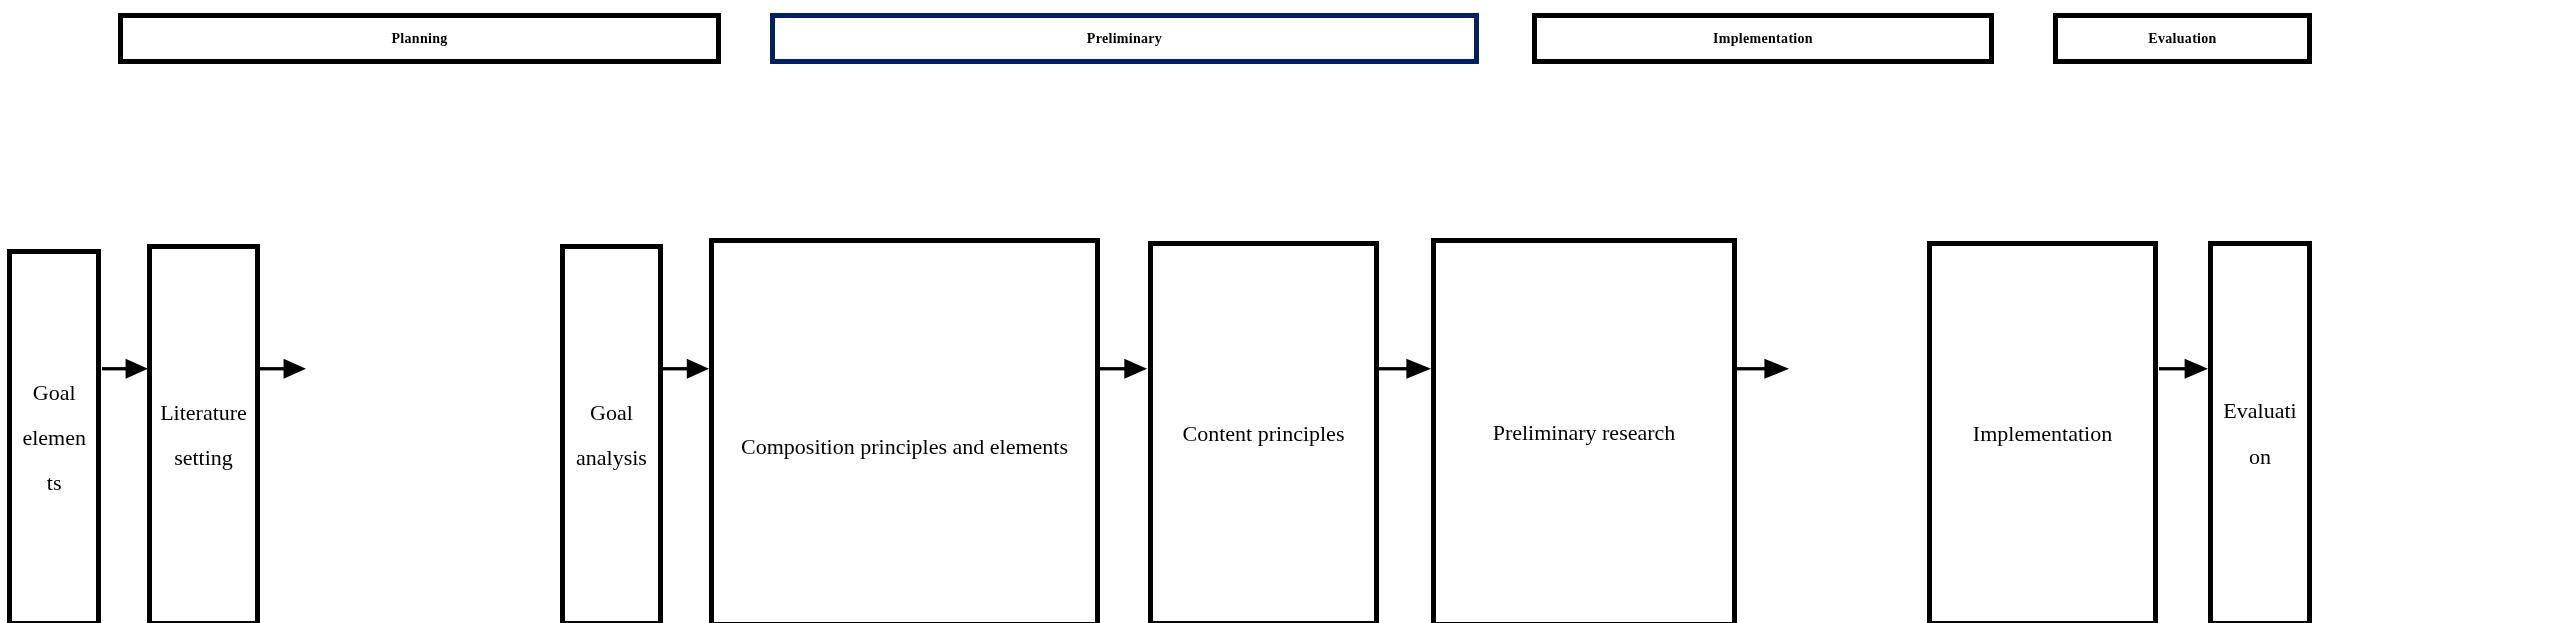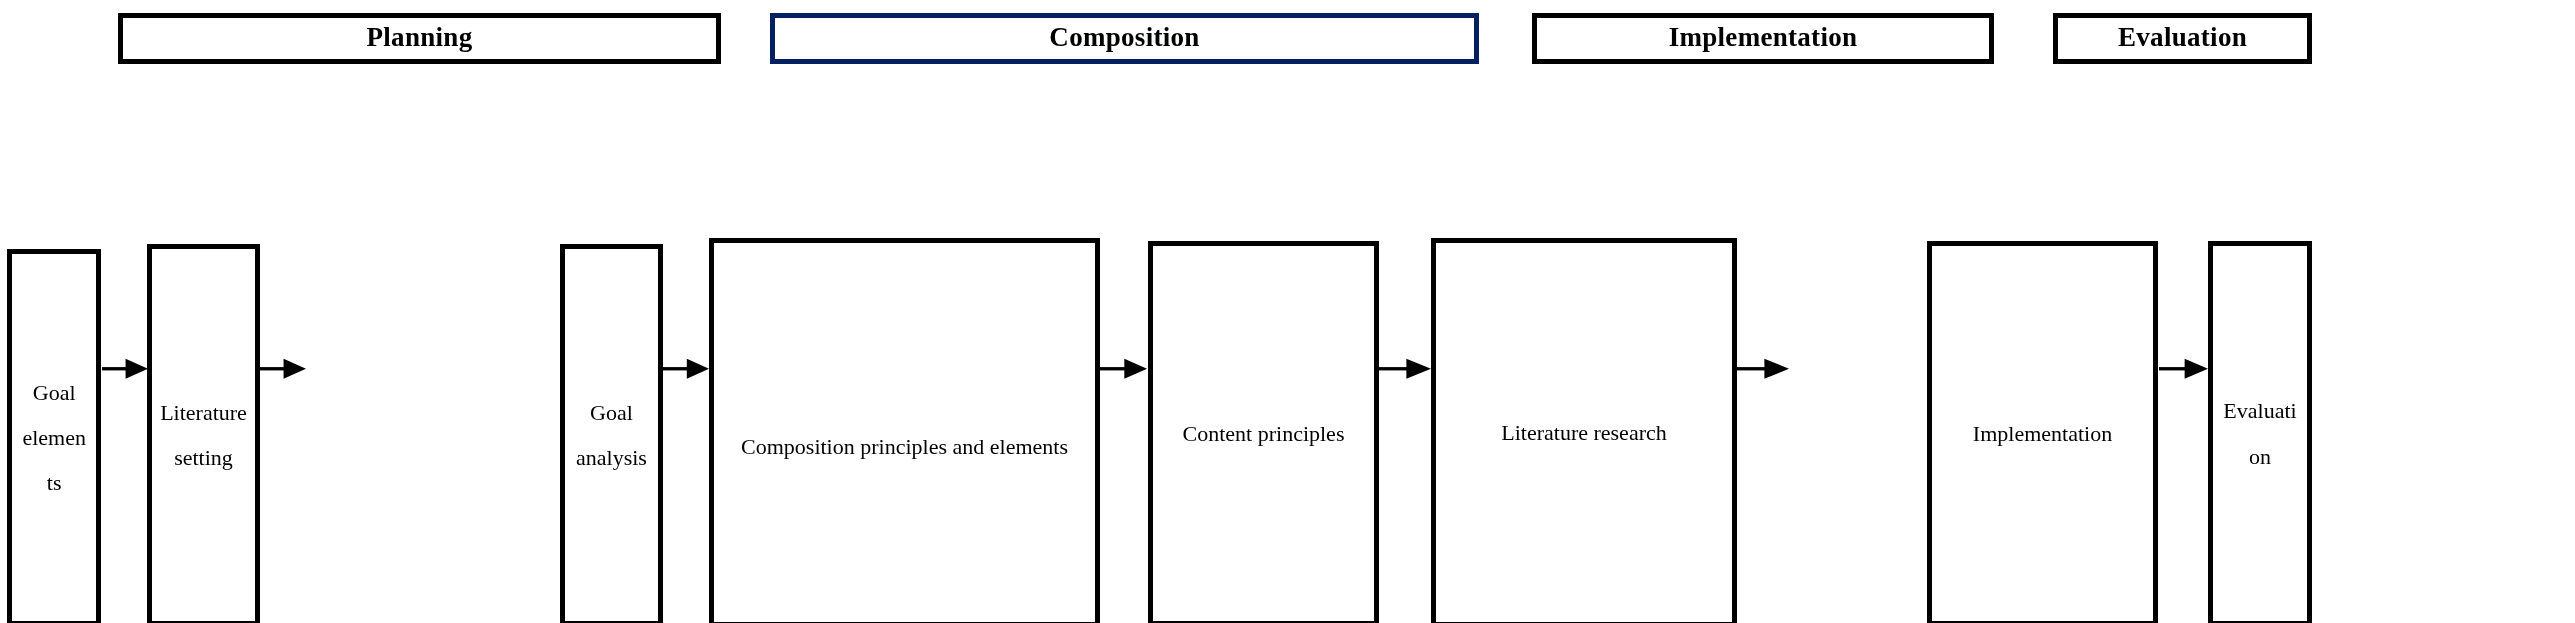--- a/index.html
+++ b/index.html
@@ -32,21 +32,21 @@
     display: flex;
     align-items: center;
     justify-content: center;
   }
   .phase-box.accent {
     border-color: #002060;
   }
   .phase-label {
     font-family: "Liberation Serif", "DejaVu Serif", serif;
     font-weight: bold;
-    font-size: 27px;
+    font-size: 14px;
     line-height: 1.1;
     color: #000000;
     letter-spacing: 0.3px;
     white-space: nowrap;
   }
 
   
   .step-box {
     position: absolute;
     box-sizing: border-box;
@@ -80,21 +80,21 @@
 </head>
 <body>
 
 <div id="stage">
 
   <div class="phase-box" style="left:118px; top:12.8px; width:603px; height:51px;">
     <span class="phase-label">Planning</span>
   </div>
 
   <div class="phase-box accent" style="left:770px; top:12.8px; width:709px; height:51px;">
-    <span class="phase-label">Composition</span>
+    <span class="phase-label">Preliminary</span>
   </div>
 
   <div class="phase-box" style="left:1532px; top:12.8px; width:462px; height:51px;">
     <span class="phase-label">Implementation</span>
   </div>
 
   <div class="phase-box" style="left:2053px; top:12.8px; width:259px; height:51px;">
     <span class="phase-label">Evaluation</span>
   </div>
 
@@ -112,21 +112,21 @@
 
   <div class="step-box" style="left:709px; top:238px; width:391px; height:389px;">
     <span class="step-label" style="line-height:1.95;margin-top:29px;">Composition principles and elements</span>
   </div>
 
   <div class="step-box" style="left:1148px; top:241px; width:231px; height:385px;">
     <span class="step-label">Content principles</span>
   </div>
 
   <div class="step-box" style="left:1431px; top:238px; width:306px; height:389px;">
-    <span class="step-label">Literature research</span>
+    <span class="step-label">Preliminary research</span>
   </div>
 
   <div class="step-box" style="left:1927px; top:241px; width:231px; height:385px;">
     <span class="step-label">Implementation</span>
   </div>
 
   <div class="step-box" style="left:2208px; top:241px; width:104px; height:385px;">
     <span class="step-label">Evaluation</span>
   </div>
 

